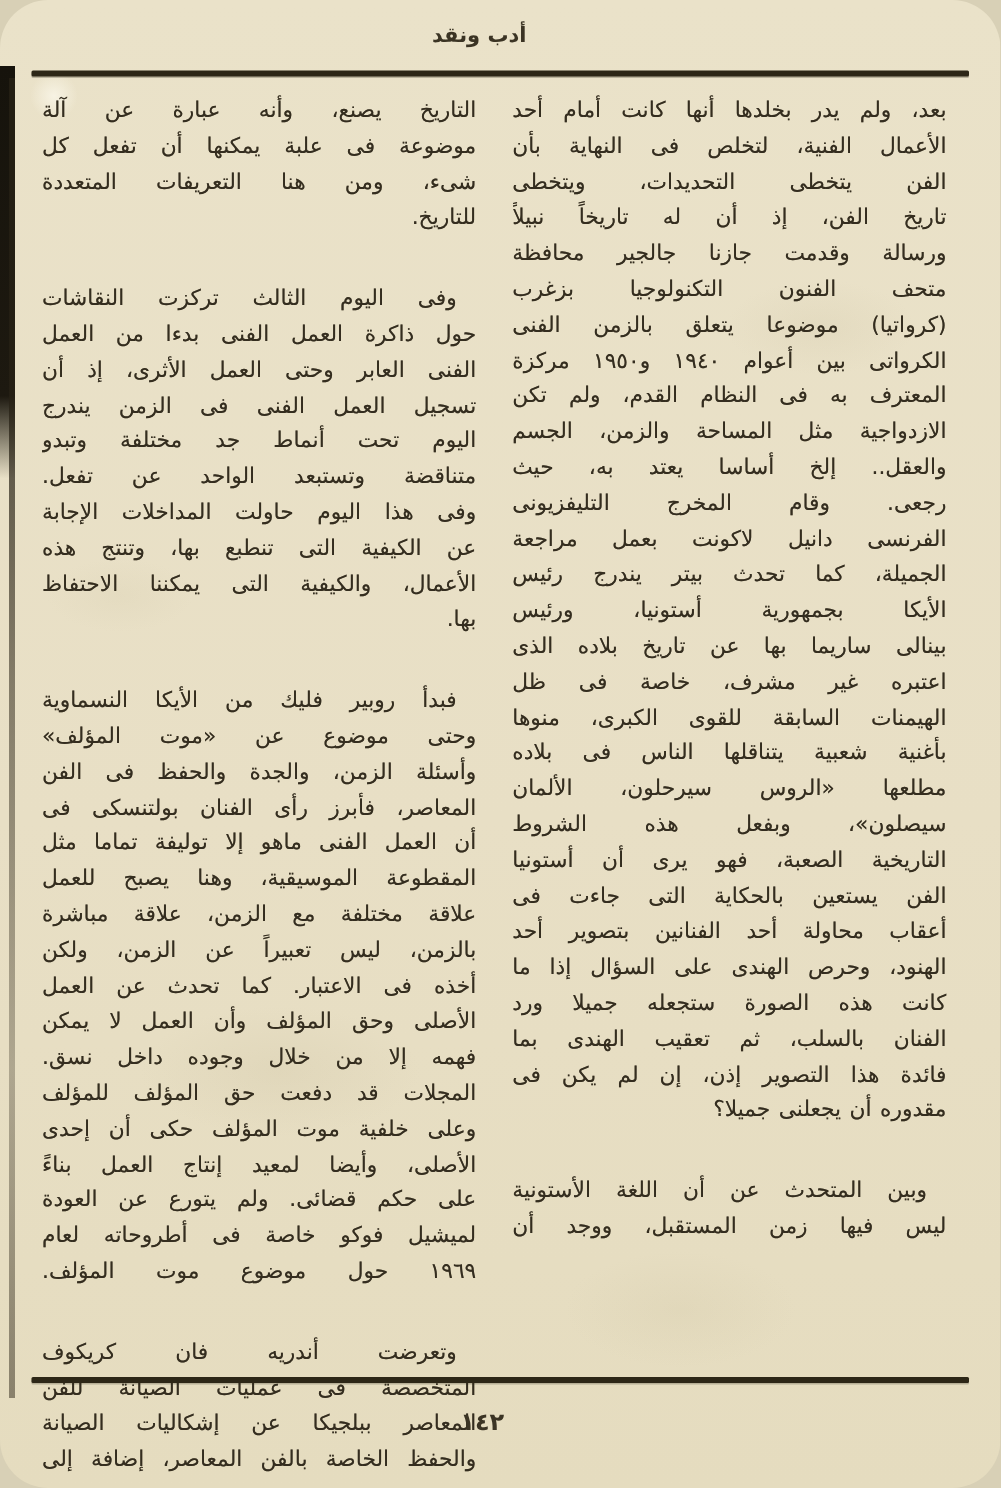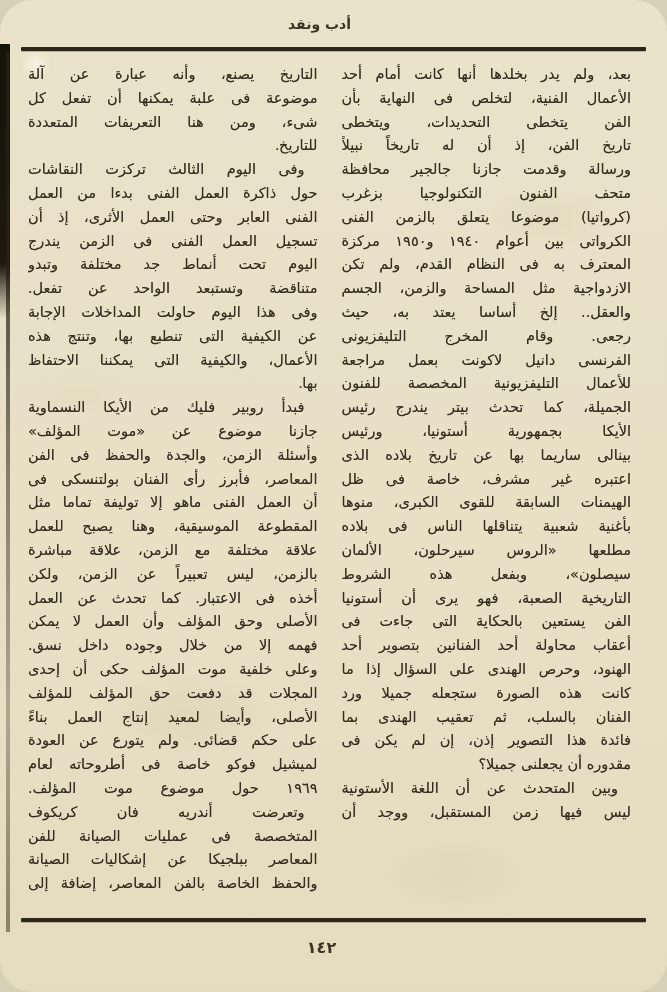--- a/index.html
+++ b/index.html
@@ -51,22 +51,22 @@
     font-size: 14.5px;
     line-height: 23.8px;
     height: 23.8px;
     overflow: hidden;
     color: #342d1f;
     text-align: justify;
     text-align-last: justify;
     word-spacing: 1px;
     text-shadow: 0 0 0.4px rgba(52,45,31,0.55);
   }
-  .para-end { text-align-last: start; font-family: Liberation Serif, serif; }
-  .para-start { padding-right: 13px; }
+  .para-end { text-align-last: start; }
+  .para-start { padding-right: 13px; margin-top: 30px; }
   .page-num {
     position: absolute; top: 938px; left: 0; width: 100%;
     text-align: center; transform: translateX(-12px);
     font-size: 16px; font-weight: bold; color: #3b3424;
     letter-spacing: 2px;
   }
 </style>
 </head>
 <body>
 
@@ -87,21 +87,20 @@
         <div class="line">تاريخ الفن، إذ أن له تاريخاً نبيلاً</div>
         <div class="line">ورسالة وقدمت جازنا جالجير محافظة</div>
         <div class="line">متحف الفنون التكنولوجيا بزغرب</div>
         <div class="line">(كرواتيا) موضوعا يتعلق بالزمن الفنى</div>
         <div class="line">الكرواتى بين أعوام ١٩٤٠ و١٩٥٠ مركزة</div>
         <div class="line">المعترف به فى النظام القدم، ولم تكن</div>
         <div class="line">الازدواجية مثل المساحة والزمن، الجسم</div>
         <div class="line">والعقل.. إلخ أساسا يعتد به، حيث</div>
         <div class="line">رجعى. وقام المخرج التليفزيونى</div>
         <div class="line">الفرنسى دانيل لاكونت بعمل مراجعة</div>
-        <div class="line">للأعمال التليفزيونية المخصصة للفنون</div>
         <div class="line">الجميلة، كما تحدث بيتر يندرج رئيس</div>
         <div class="line">الأيكا بجمهورية أستونيا، ورئيس</div>
         <div class="line">بينالى ساريما بها عن تاريخ بلاده الذى</div>
         <div class="line">اعتبره غير مشرف، خاصة فى ظل</div>
         <div class="line">الهيمنات السابقة للقوى الكبرى، منوها</div>
         <div class="line">بأغنية شعبية يتناقلها الناس فى بلاده</div>
         <div class="line">مطلعها «الروس سيرحلون، الألمان</div>
         <div class="line">سيصلون»، وبفعل هذه الشروط</div>
         <div class="line">التاريخية الصعبة، فهو يرى أن أستونيا</div>
         <div class="line">الفن يستعين بالحكاية التى جاءت فى</div>
@@ -123,32 +122,32 @@
         <div class="line">حول ذاكرة العمل الفنى بدءا من العمل</div>
         <div class="line">الفنى العابر وحتى العمل الأثرى، إذ أن</div>
         <div class="line">تسجيل العمل الفنى فى الزمن يندرج</div>
         <div class="line">اليوم تحت أنماط جد مختلفة وتبدو</div>
         <div class="line">متناقضة وتستبعد الواحد عن تفعل.</div>
         <div class="line">وفى هذا اليوم حاولت المداخلات الإجابة</div>
         <div class="line">عن الكيفية التى تنطبع بها، وتنتج هذه</div>
         <div class="line">الأعمال، والكيفية التى يمكننا الاحتفاظ</div>
         <div class="line para-end">بها.</div>
         <div class="line para-start">فبدأ روبير فليك من الأيكا النسماوية</div>
-        <div class="line">جازنا موضوع عن «موت المؤلف»</div>
+        <div class="line">وحتى موضوع عن «موت المؤلف»</div>
         <div class="line">وأسئلة الزمن، والجدة والحفظ فى الفن</div>
         <div class="line">المعاصر، فأبرز رأى الفنان بولتنسكى فى</div>
         <div class="line">أن العمل الفنى ماهو إلا توليفة تماما مثل</div>
         <div class="line">المقطوعة الموسيقية، وهنا يصبح للعمل</div>
         <div class="line">علاقة مختلفة مع الزمن، علاقة مباشرة</div>
         <div class="line">بالزمن، ليس تعبيراً عن الزمن، ولكن</div>
         <div class="line">أخذه فى الاعتبار. كما تحدث عن العمل</div>
         <div class="line">الأصلى وحق المؤلف وأن العمل لا يمكن</div>
         <div class="line">فهمه إلا من خلال وجوده داخل نسق.</div>
+        <div class="line">المجلات قد دفعت حق المؤلف للمؤلف</div>
         <div class="line">وعلى خلفية موت المؤلف حكى أن إحدى</div>
-        <div class="line">المجلات قد دفعت حق المؤلف للمؤلف</div>
         <div class="line">الأصلى، وأيضا لمعيد إنتاج العمل بناءً</div>
         <div class="line">على حكم قضائى. ولم يتورع عن العودة</div>
         <div class="line">لميشيل فوكو خاصة فى أطروحاته لعام</div>
         <div class="line">١٩٦٩ حول موضوع موت المؤلف.</div>
         <div class="line para-start">وتعرضت أندريه فان كريكوف</div>
         <div class="line">المتخصصة فى عمليات الصيانة للفن</div>
         <div class="line">المعاصر ببلجيكا عن إشكاليات الصيانة</div>
         <div class="line">والحفظ الخاصة بالفن المعاصر، إضافة إلى</div>
       </div>
   </div>

